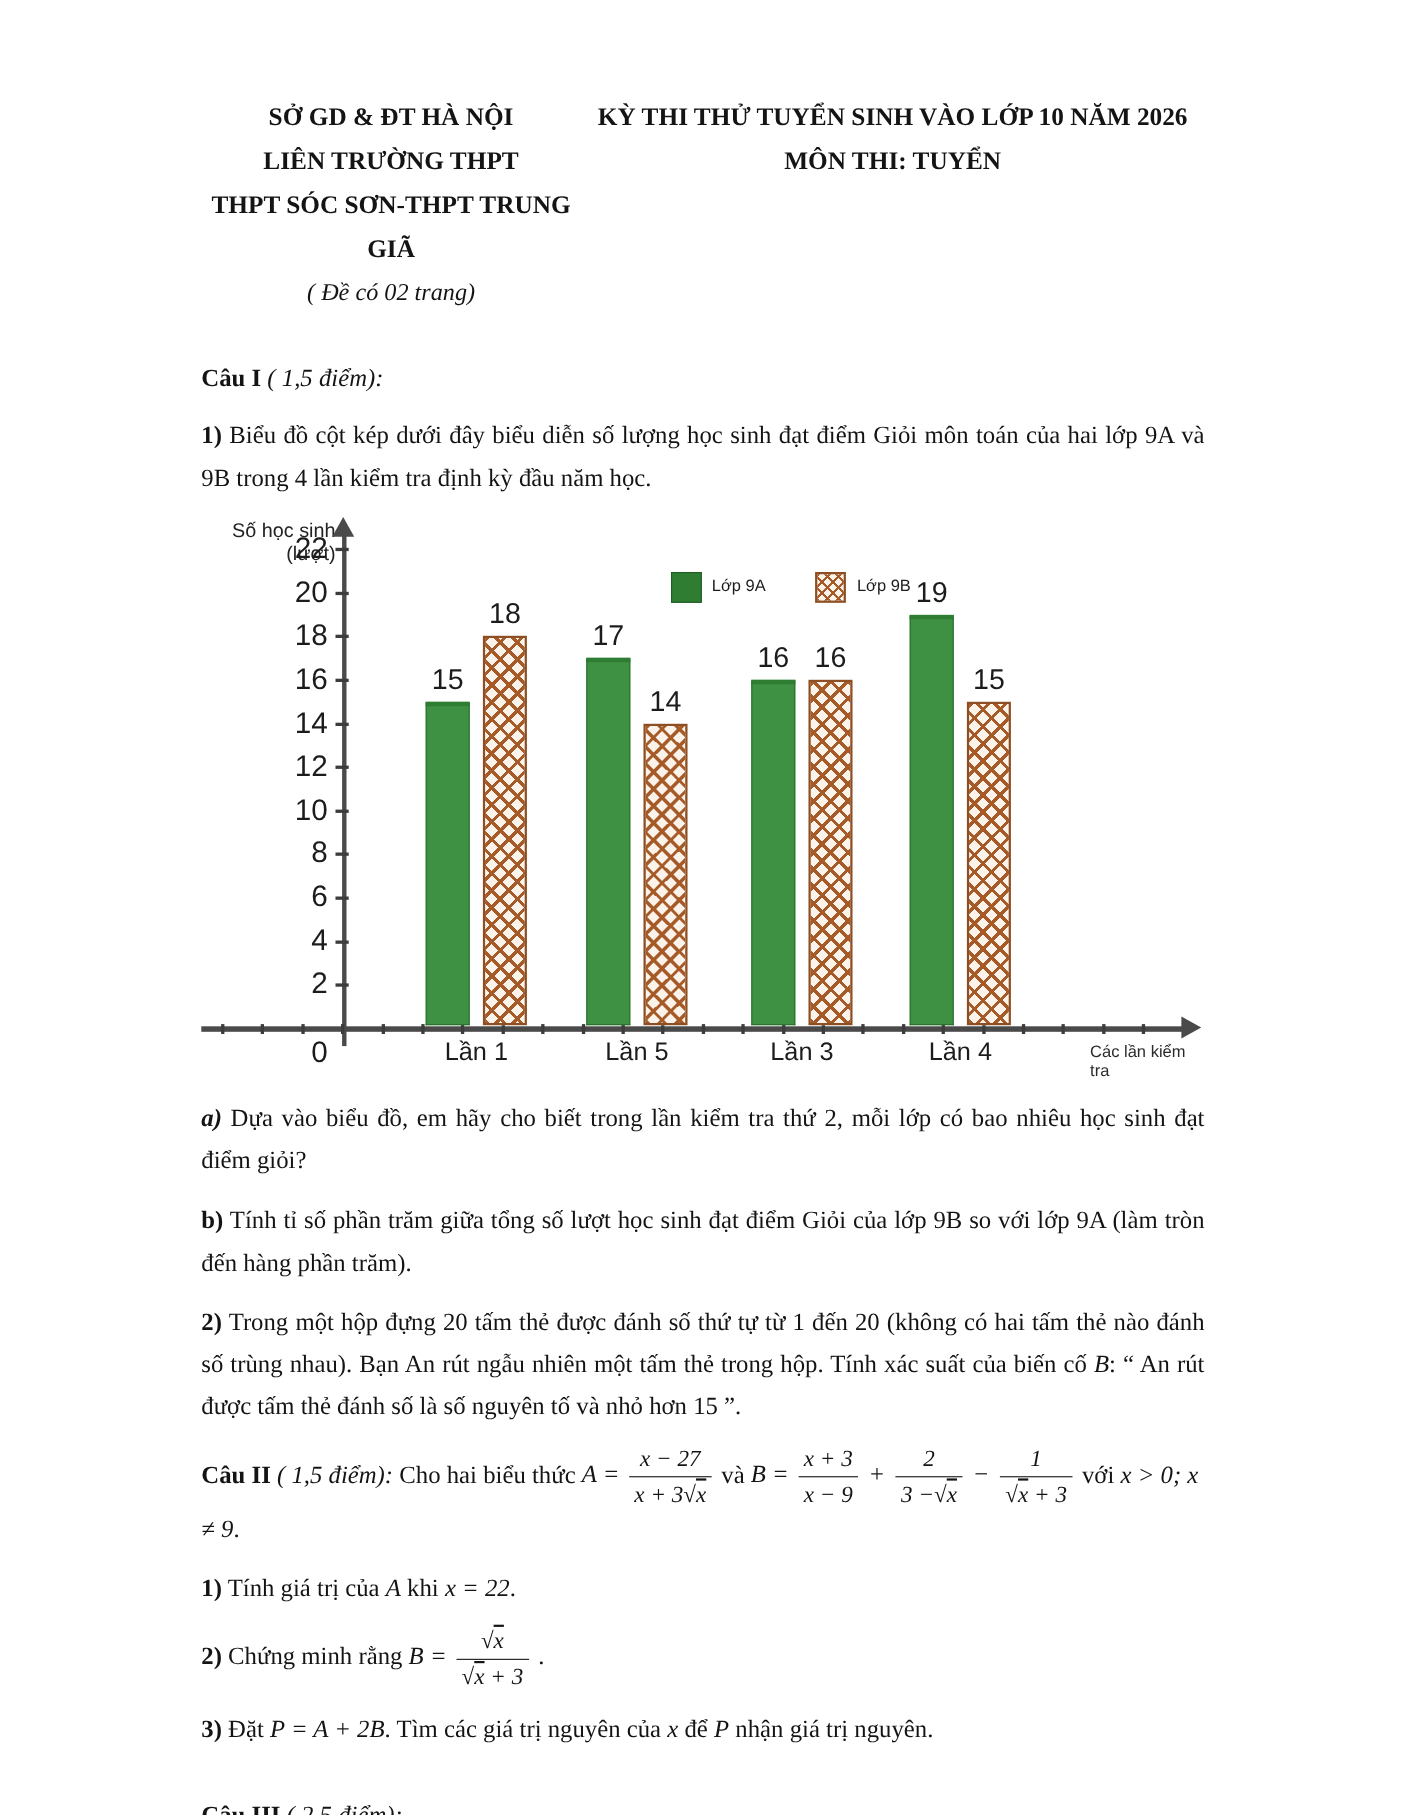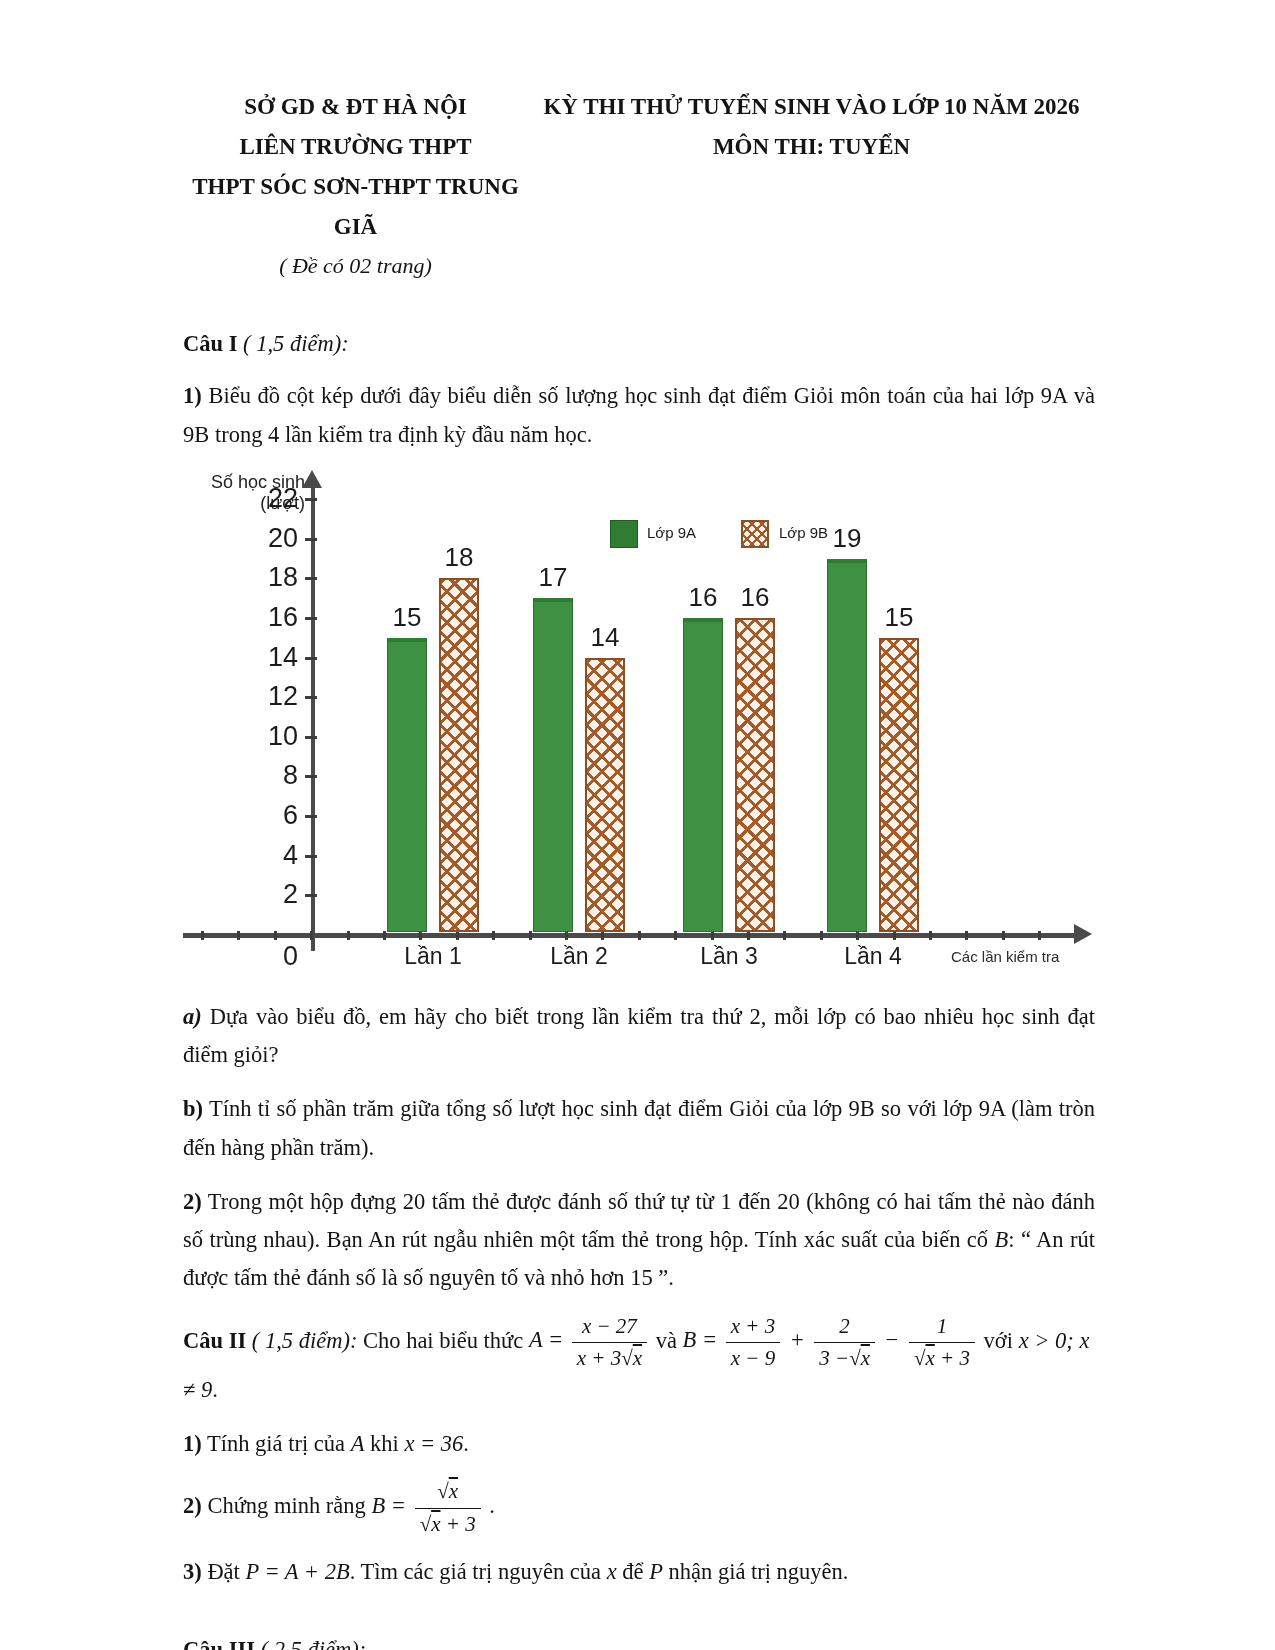--- a/index.html
+++ b/index.html
@@ -35,21 +35,21 @@
   #chart > div{position:absolute;box-sizing:border-box;}
   .c-ylabel{font-size:18px;text-align:right;color:#222;}
   .c-yaxis,.c-xaxis{background:#4A4A4A;}
   .c-yarrow{width:0;height:0;border-left:10px solid transparent;border-right:10px solid transparent;border-bottom:18px solid #4A4A4A;}
   .c-xarrow{width:0;height:0;border-top:10px solid transparent;border-bottom:10px solid transparent;border-left:18px solid #4A4A4A;}
   .c-xtick{width:3px;height:9px;background:#3c3c3c;}
   .c-ytick{width:12px;height:3px;background:#3c3c3c;}
   .c-yticklab{font-size:27px;text-align:right;color:#1c1c1c;}
   .c-val{font-size:26px;text-align:center;color:#1c1c1c;}
   .c-cat{font-size:23px;text-align:center;color:#1c1c1c;}
-  .c-xlabel{font-size:15px;color:#2a2a2a;}
+  .c-xlabel{font-size:15px;color:#2a2a2a;margin-left:40px;}
   .c-legendlab{font-size:15px;color:#1c1c1c;}
   .bar-a{background:#3E9142;border:1px solid #2b6f2e;border-top:4px solid #2E7D32;}
   .bar-b{border:2px solid #8C4E22;
          background:repeating-linear-gradient(45deg,#A65A28 0 3px,transparent 3px 11px),
                     repeating-linear-gradient(135deg,#A65A28 0 3px,transparent 3px 11px),#FBF3EA;}
   .legend-swatch-a{width:28px;height:28px;background:#2E7D32;border:1px solid #1e5c22;}
   .legend-swatch-b{width:28px;height:28px;border:2px solid #8C4E22;
          background:repeating-linear-gradient(45deg,#A65A28 0 2px,transparent 2px 7px),
                     repeating-linear-gradient(135deg,#A65A28 0 2px,transparent 2px 7px),#FBF3EA;}
 </style>
@@ -136,21 +136,21 @@
       <div class="c-yticklab" style="left: 55px; top: 471px; width: 60px;">0</div>
       <div class="bar-a" style="left: 204px; top: 168px; width: 40px; height: 294px;"></div>
       <div class="bar-b" style="left: 256px; top: 108.6px; width: 40px; height: 353.4px;"></div>
       <div class="c-val" style="left: 194px; top: 132px; width: 60px;">15</div>
       <div class="c-val" style="left: 246px; top: 72.6px; width: 60px;">18</div>
       <div class="c-cat" style="left: 190px; top: 473px; width: 120px;">Lần 1</div>
       <div class="bar-a" style="left: 350px; top: 128.4px; width: 40px; height: 333.6px;"></div>
       <div class="bar-b" style="left: 402px; top: 187.8px; width: 40px; height: 274.2px;"></div>
       <div class="c-val" style="left: 340px; top: 92.4px; width: 60px;">17</div>
       <div class="c-val" style="left: 392px; top: 151.8px; width: 60px;">14</div>
-      <div class="c-cat" style="left: 336px; top: 473px; width: 120px;">Lần 2</div>
+      <div class="c-cat" style="left: 336px; top: 473px; width: 120px;">Lần 5</div>
       <div class="bar-a" style="left: 500px; top: 148.2px; width: 40px; height: 313.8px;"></div>
       <div class="bar-b" style="left: 552px; top: 148.2px; width: 40px; height: 313.8px;"></div>
       <div class="c-val" style="left: 490px; top: 112.2px; width: 60px;">16</div>
       <div class="c-val" style="left: 542px; top: 112.2px; width: 60px;">16</div>
       <div class="c-cat" style="left: 486px; top: 473px; width: 120px;">Lần 3</div>
       <div class="bar-a" style="left: 644px; top: 88.8px; width: 40px; height: 373.2px;"></div>
       <div class="bar-b" style="left: 696px; top: 168px; width: 40px; height: 294px;"></div>
       <div class="c-val" style="left: 634px; top: 52.8px; width: 60px;">19</div>
       <div class="c-val" style="left: 686px; top: 132px; width: 60px;">15</div>
       <div class="c-cat" style="left: 630px; top: 473px; width: 120px;">Lần 4</div>
@@ -196,21 +196,21 @@
     </span>
     <span>với</span>
     <span class="mvar">x &gt; 0; x ≠ 9</span><span>.</span>
   </p>
 
   <p class="para">
     <span class="b">1)</span>
     <span>Tính giá trị của</span>
     <span class="mvar">A</span>
     <span>khi</span>
-    <span class="mvar">x = 36</span><span>.</span>
+    <span class="mvar">x = 22</span><span>.</span>
   </p>
 
   <p class="para mathline">
     <span class="b">2)</span>
     <span>Chứng minh rằng</span>
     <span class="math">
       <span class="mvar">B =</span>
       <span class="frac"><span class="num mvar"><span class="sqrt"><span class="rsign">√</span><span class="rad">x</span></span></span><span class="den mvar"><span class="sqrt"><span class="rsign">√</span><span class="rad">x</span></span><span> + 3</span></span></span>
     </span><span>.</span>
   </p>

